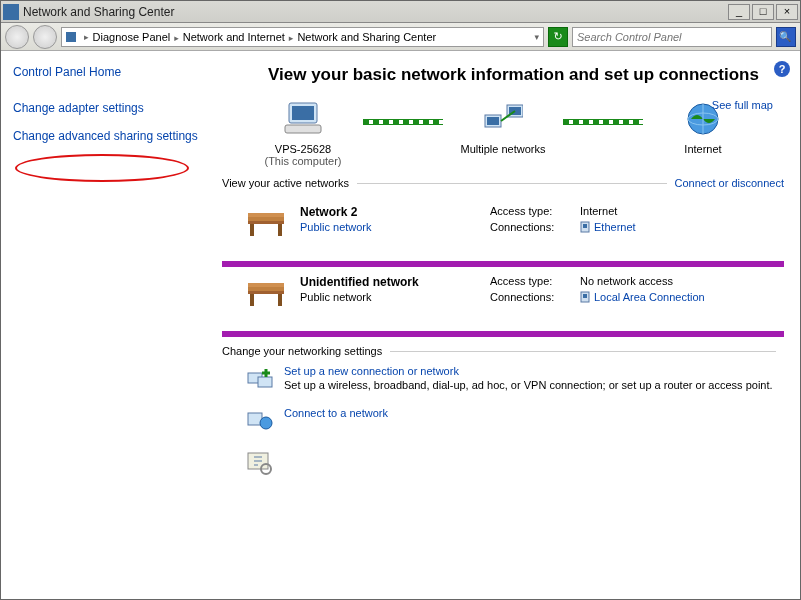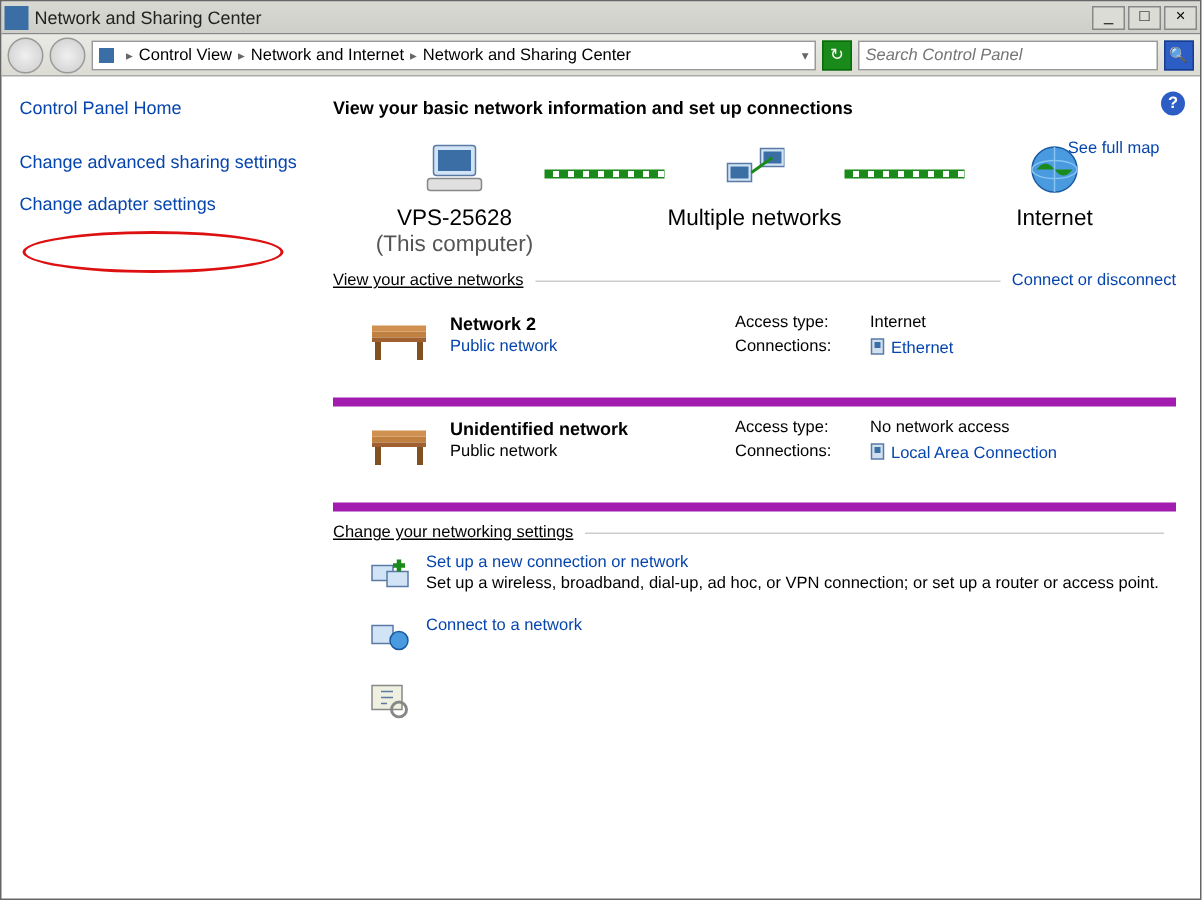--- a/index.html
+++ b/index.html
@@ -19,28 +19,28 @@
 .searchgo { width: 20px; height: 20px; background: #2b5dc4; border: 1px solid #1a3c8a; color: #fff; display: flex; align-items: center; justify-content: center; font-size: 10px; }
 .content { display: flex; height: calc(600px - 22px - 28px - 2px); }
 .sidebar { width: 215px; padding: 14px 12px; position: relative; }
 .sidelink { color: #0645ad; font-size: 12px; margin-bottom: 14px; cursor: pointer; }
 .sidelink.first { margin-bottom: 22px; }
 .seealso { position: absolute; bottom: 18px; left: 12px; }
 .seealso .hdr { font-weight: bold; font-size: 12px; margin-bottom: 10px; color: #000; }
 .oval { position: absolute; border: 2px solid #d11; border-radius: 50%; width: 174px; height: 28px; left: 14px; top: 103px; pointer-events: none; }
 .main { flex: 1; padding: 14px 16px 10px 6px; position: relative; }
 .helpicon { position: absolute; right: 10px; top: 10px; width: 16px; height: 16px; background: #2b5dc4; border-radius: 50%; color: #fff; font-weight: bold; font-size: 11px; text-align: center; line-height: 16px; cursor: pointer; }
-.h1 { font-weight: bold; font-size: 12px; color: #000; margin-bottom: 14px; }
+.h1 { font-weight: bold; font-size: 17px; color: #000; margin-bottom: 14px; margin-left: 46px; }
 .mapbox { position: relative; display: flex; align-items: flex-start; justify-content: center; gap: 0; margin-bottom: 10px; }
-.mapnode { text-align: center; font-size: 15px; width: 120px; }
+.mapnode { text-align: center; font-size: 11px; width: 120px; }
 .mapnode .ico { width: 40px; height: 40px; margin: 0 auto 4px; display: flex; align-items: center; justify-content: center; }
 .mapconn { width: 80px; height: 6px; margin-top: 20px; background: repeating-linear-gradient(90deg,#1a8a1a 0 6px,transparent 6px 10px); border-top: 1px solid #1a8a1a; border-bottom: 1px solid #1a8a1a; }
 .fullmap { position: absolute; right: 11px; top: 0; color: #0645ad; font-size: 11px; cursor: pointer; }
 .section-hdr { display: flex; align-items: center; margin: 8px 0; }
-.section-hdr .lbl { font-size: 11px; color: #000; text-decoration: underline; }
+.section-hdr .lbl { font-size: 11px; color: #000; }
 .section-hdr .line { flex: 1; border-top: 1px solid #ccc; margin: 0 8px; }
 .section-hdr .rlink { color: #0645ad; font-size: 11px; cursor: pointer; }
 .netrow { display: flex; padding: 8px 0 16px 20px; border-bottom: 6px solid #a21caf; }
 .netrow:last-of-type { border-bottom: none; }
 .neticon { width: 48px; height: 40px; display: flex; align-items: center; justify-content: center; margin-right: 10px; }
 .netleft { width: 190px; }
 .netname { font-weight: bold; font-size: 12px; }
 .nettype { color: #0645ad; font-size: 11px; margin-top: 2px; cursor: pointer; }
 .nettype.plain { color: #000; cursor: default; }
 .netright { font-size: 11px; }
@@ -69,37 +69,37 @@
     <div class="winbtn">×</div>
   </div>
 </div>
 
 <div class="toolbar">
   <span class="navbtn"></span>
   <span class="navbtn"></span>
   <div class="breadcrumb">
     <span class="bico"></span>
     <span style="color:#666;font-size:9px">▸</span>
-    <span class="crumb">Control View</span>
+    <span class="crumb">Diagnose Panel</span>
     <span class="crumb">Network and Internet</span>
     <span>Network and Sharing Center</span>
     <span style="margin-left:auto;color:#666;font-size:9px">▾</span>
   </div>
   <div class="refresh">↻</div>
   <div class="search">
     <input placeholder="Search Control Panel" style="">
   </div>
   <div class="searchgo">🔍</div>
 </div>
 
 <div class="content">
   <div class="sidebar">
     <div class="sidelink first">Control Panel Home</div>
+    <div class="sidelink">Change adapter settings</div>
     <div class="sidelink">Change advanced sharing settings</div>
-    <div class="sidelink">Change adapter settings</div>
     <div class="oval"></div>
   </div>
 
   <div class="main">
     <div class="helpicon">?</div>
     <div class="h1">View your basic network information and set up connections</div>
 
     <div class="mapbox">
       <div class="fullmap">See full map</div>
       <div class="mapnode">

